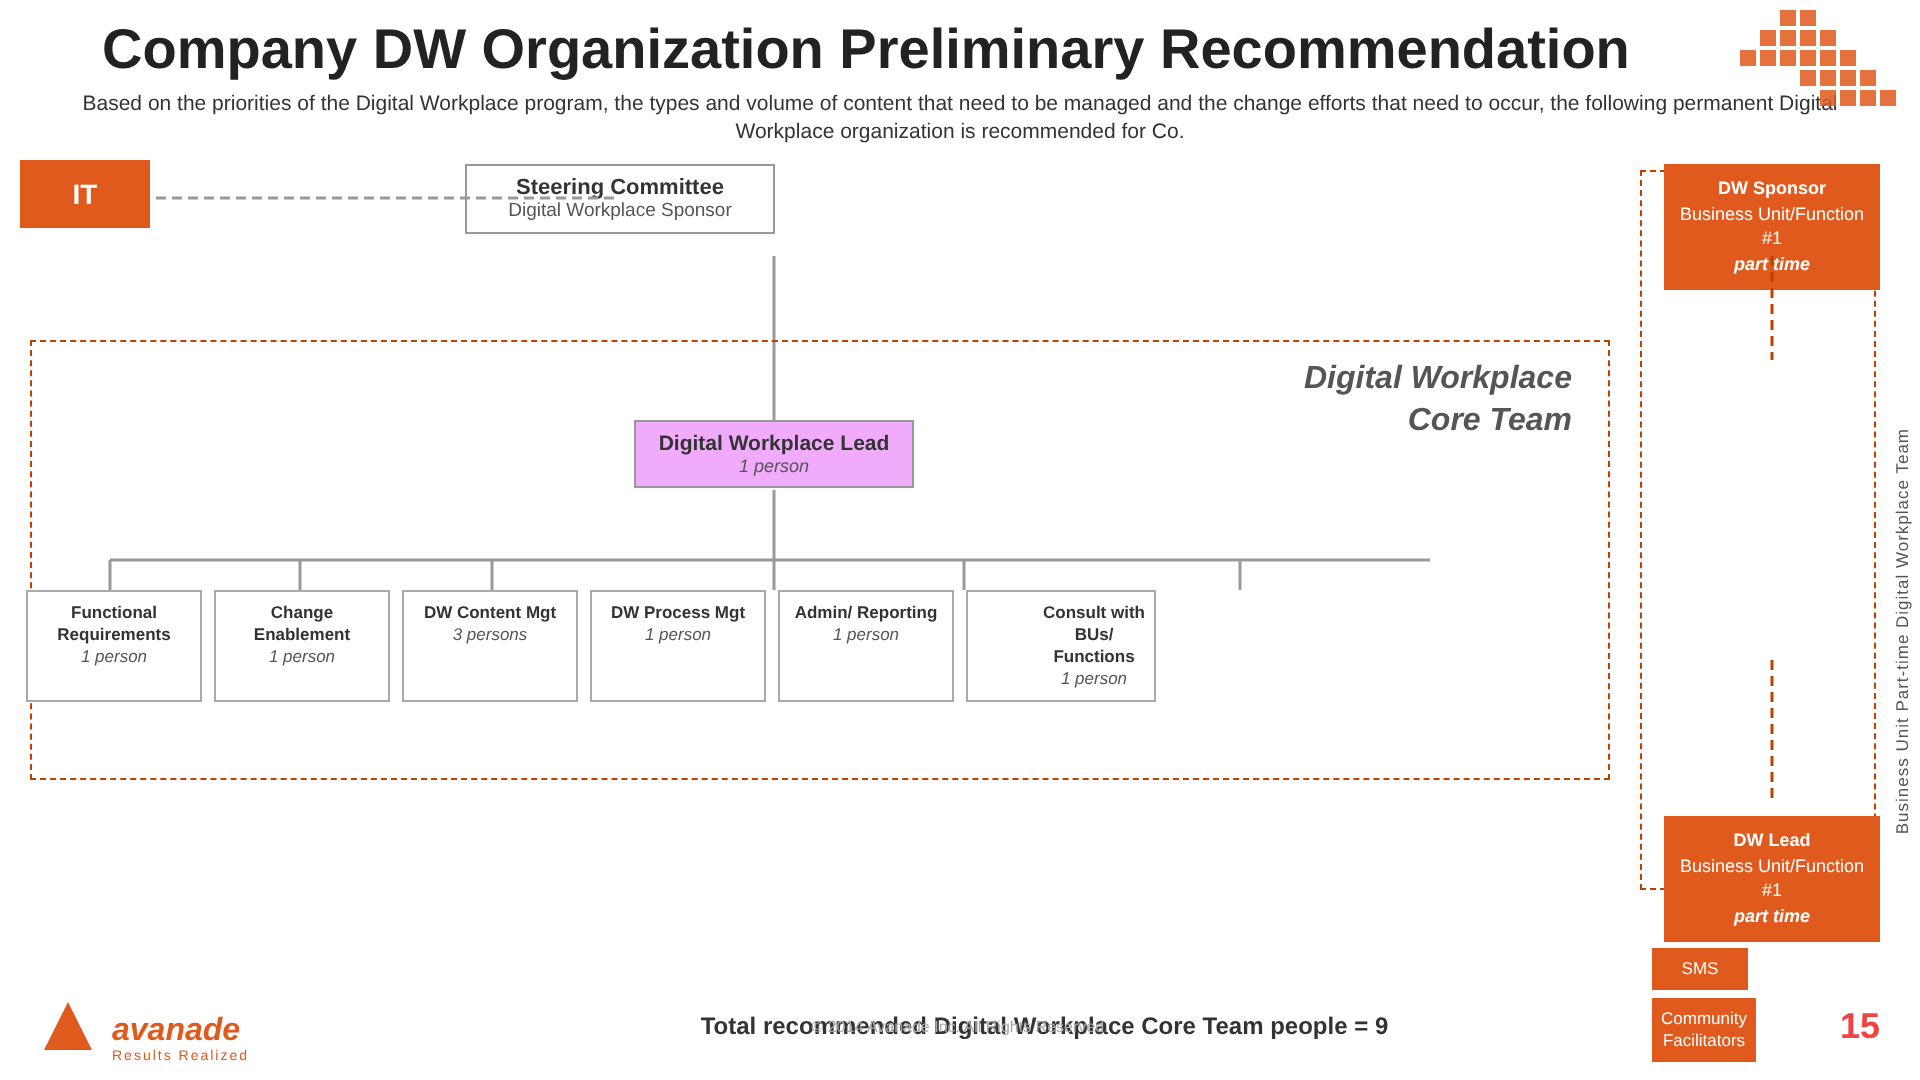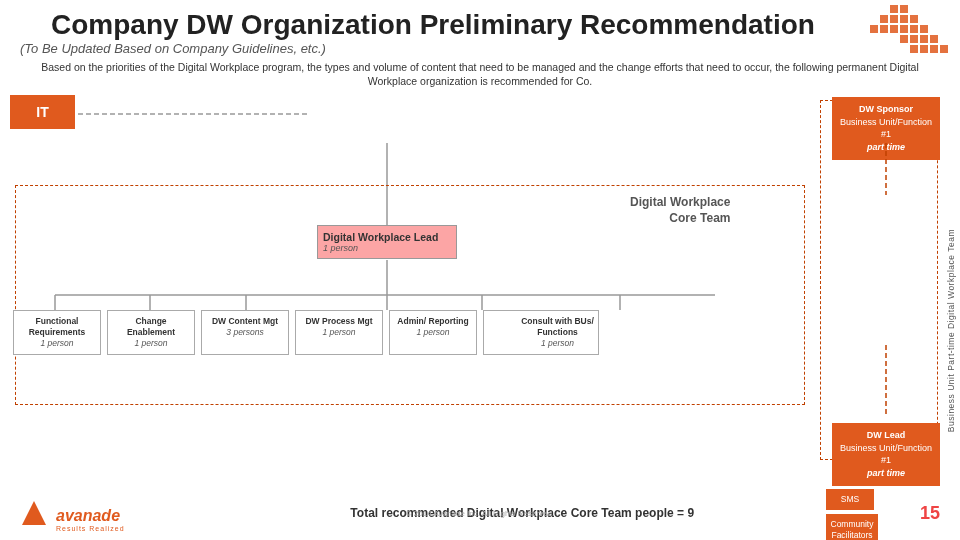--- a/index.html
+++ b/index.html
@@ -93,42 +93,45 @@
       width: 100%;
       height: 100%;
       pointer-events: none;
     }
 
     
     .dw-lead-box {
       position: absolute;
       width: 140px;
       border: 1.5px solid #999;
+      text-align: center;
       padding: 5px;
-      background: #fca5a5;
+      background: #f0abfc;
     }
     .dw-lead-box .title {
       font-size: 10.5px;
       font-weight: bold;
       color: #333;
     }
     .dw-lead-box .sub {
       font-size: 9px;
       font-style: italic;
       color: #555;
     }
 
     
     .core-team-label {
       position: absolute;
-      font-size: 12px;
+      font-size: 16px;
+      font-style: italic;
       color: #555;
       font-weight: bold;
       text-align: right;
       line-height: 1.3;
+      margin-left: 22px;
     }
 
     
     .bottom-boxes {
       position: absolute;
       display: flex;
       gap: 6px;
     }
 
     .bottom-box {
@@ -311,37 +314,40 @@
       <rect x="50" y="40" width="8" height="8"></rect>
       <rect x="60" y="30" width="8" height="8"></rect>
       <rect x="60" y="40" width="8" height="8"></rect>
       <rect x="70" y="40" width="8" height="8"></rect>
     </g>
   </svg>
 </div>
 
 <div class="header">
   <h1>Company DW Organization Preliminary Recommendation</h1>
-  <p>(To Be Updated Based on Company Guidelines, etc.)</p>
 </div>
 
 <p class="subtitle">Based on the priorities of the Digital Workplace program, the types and volume of content that need to be managed and the change efforts that need to occur, the following permanent Digital Workplace organization is recommended for Co.</p>
 
 <div style="position:relative; width:960px; height:380px;">
 
   <div class="vertical-text">
     <span>Business Unit Part-time Digital Workplace Team</span>
   </div>
 
   <div class="dashed-container" style="left:820px; top:5px; width:118px; height:360px;"></div>
 
   <div class="it-box">
     <span style="font-size:14px; font-weight:bold;">IT</span>
   </div>
 
+  <div class="steering-box" style="top:2px; left:310px;">
+    <div class="title">Steering Committee</div>
+    <div class="sub">Digital Workplace Sponsor</div>
+  </div>
 
   <div class="rc-dw-sponsor" style="position:absolute; top:2px; left:832px;">
     <div style="font-weight:bold;">DW Sponsor</div>
     <div>Business Unit/Function #1</div>
     <div class="part-time">part time</div>
   </div>
 
   <svg class="connector-svg">
 
     <line x1="78" y1="19" x2="310" y2="19" stroke="#999" stroke-width="1.5" stroke-dasharray="5,3"></line>
@@ -396,21 +402,21 @@
     <div class="bottom-box">
       <div class="b-title">DW Process Mgt</div>
       <div class="b-sub">1 person</div>
     </div>
 
     <div class="bottom-box">
       <div class="b-title">Admin/ Reporting</div>
       <div class="b-sub">1 person</div>
     </div>
 
-    <div class="bottom-box" style="width:116px;padding-left:36px;">
+    <div class="bottom-box" style="width:95px;padding-left:36px;">
       <div class="b-title">Consult with BUs/ Functions</div>
       <div class="b-sub">1 person</div>
     </div>
   </div>
 
   <div class="rc-dw-lead" style="position:absolute; top:320px; left:832px;">
     <div style="font-weight:bold;">DW Lead</div>
     <div>Business Unit/Function #1</div>
     <div class="part-time">part time</div>
   </div>

